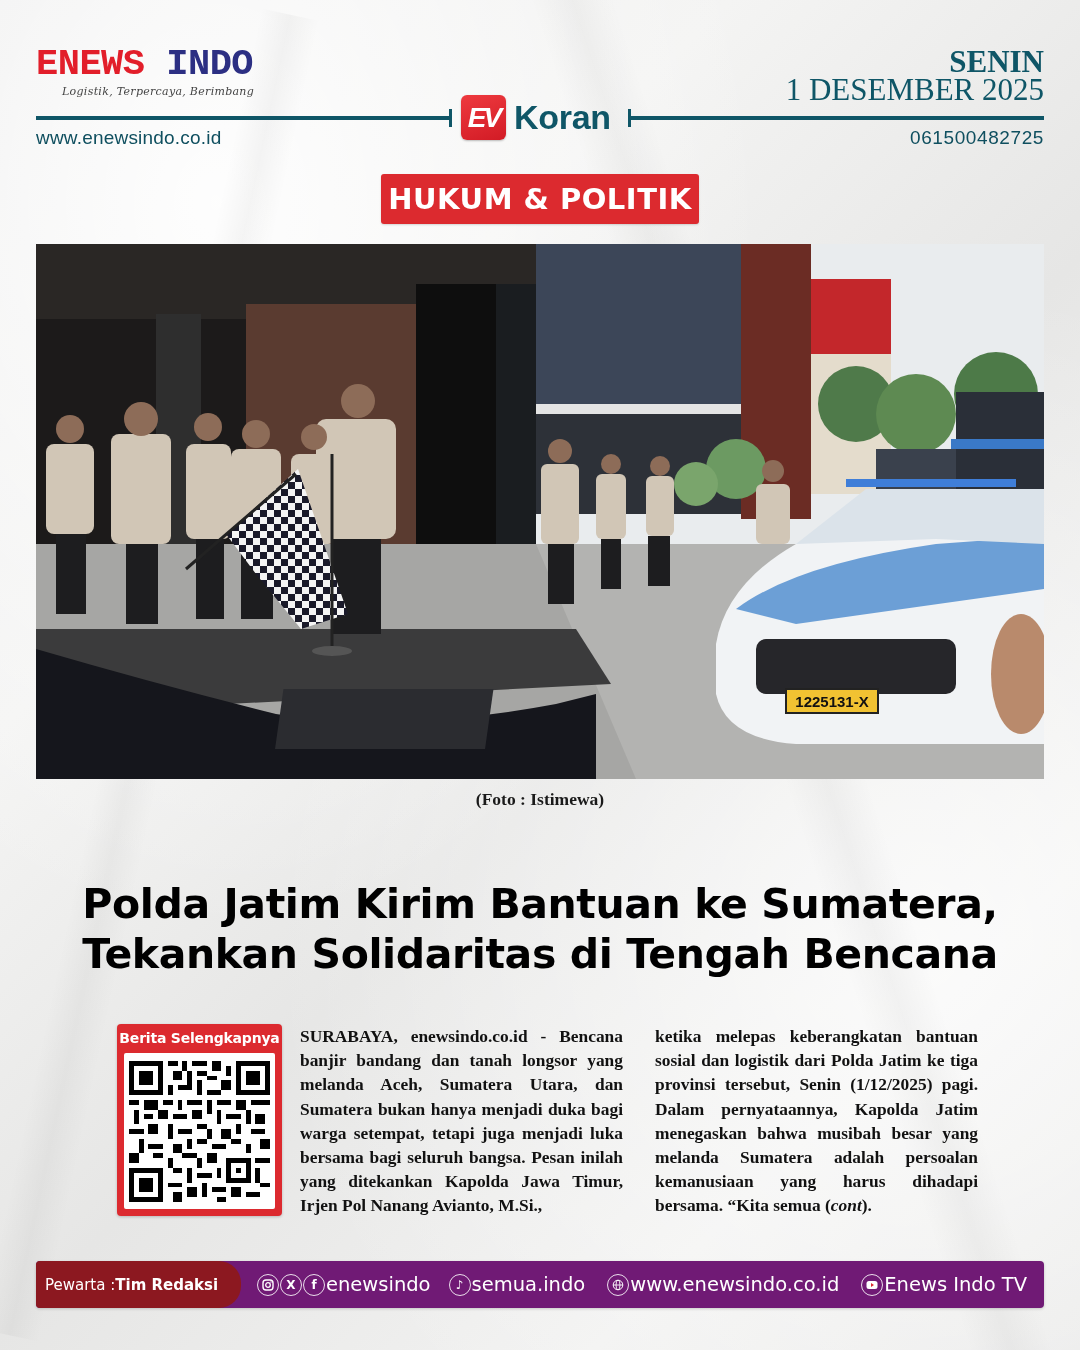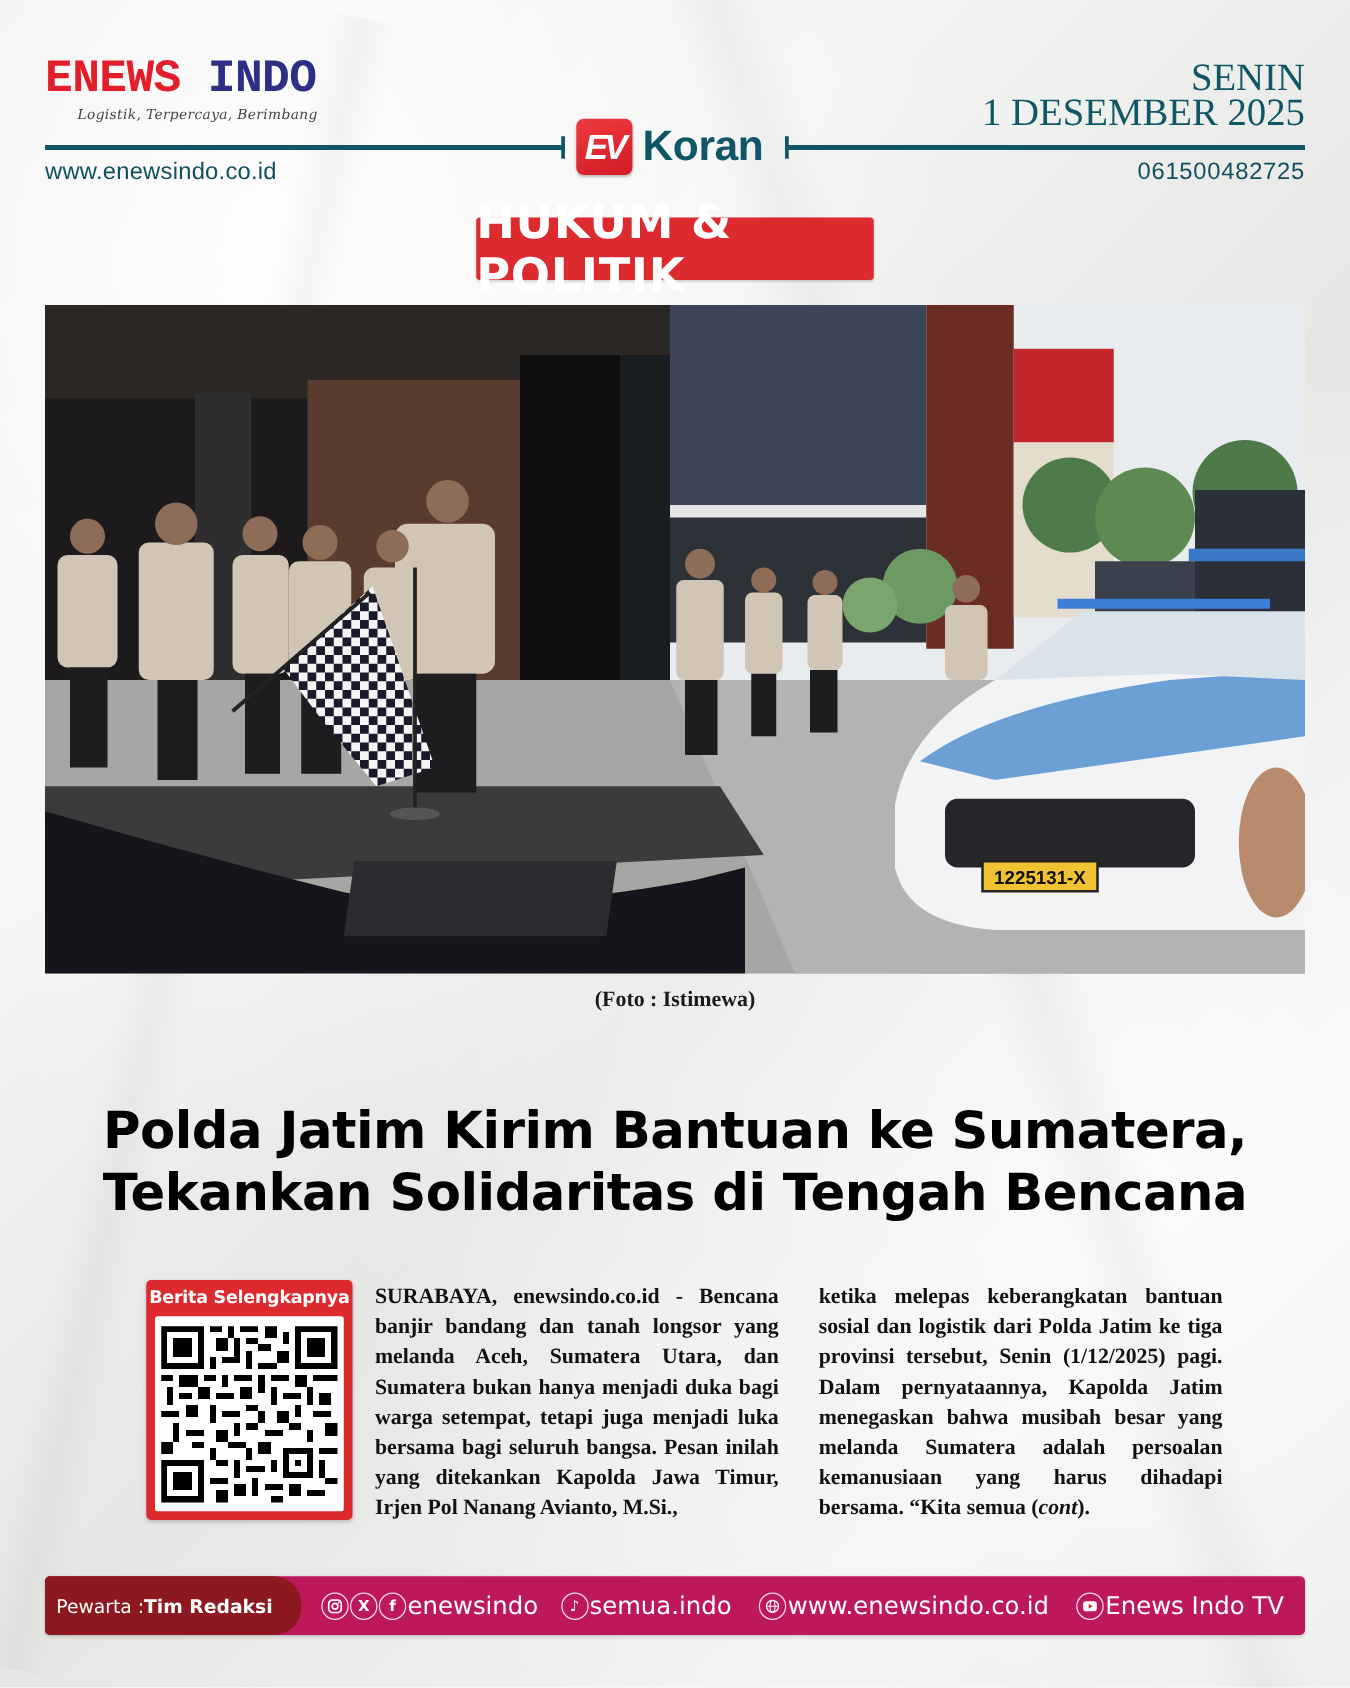--- a/index.html
+++ b/index.html
@@ -55,39 +55,39 @@
       color: #fff; font-weight: 700; font-style: italic; font-size: 28px;
       font-family: "Liberation Sans", sans-serif; letter-spacing: -3px;
       box-shadow: 0 1px 2px rgba(0,0,0,0.25);
     }
     .koran {
       font-size: 34px; font-weight: 700; color: #0f5667; letter-spacing: -0.3px;
       font-family: "Liberation Sans", sans-serif;
     }
     .day {
       position: absolute; right: 36px; top: 46px;
-      font-family: "Liberation Serif", serif; font-weight: 400;
+      font-family: "Liberation Serif", serif; font-weight: 700;
       font-size: 31px; color: #0f5667; text-align: right; line-height: 1;
     }
     .date {
       position: absolute; right: 36px; top: 74px;
       font-family: "Liberation Serif", serif; font-weight: 400;
       font-size: 31px; color: #0f5667; text-align: right; line-height: 1;
     }
     .phone {
       position: absolute; right: 36px; top: 127px;
       font-size: 19px; color: #0f4f5f; letter-spacing: 0.6px;
     }
 
     
     .category {
       position: absolute; left: 381px; top: 174px;
       width: 318px; height: 50px; border-radius: 3px;
       background: #dc2a2f;
-      color: #fff; font-weight: 700; font-size: 37px; letter-spacing: 0.5px;
+      color: #fff; font-weight: 700; font-size: 29px; letter-spacing: 0.5px;
       display: flex; align-items: center; justify-content: center;
       font-family: "DejaVu Sans", sans-serif;
       box-shadow: 0 1px 2px rgba(0,0,0,0.15);
     }
 
     
     .photo {
       position: absolute; left: 36px; top: 244px; width: 1008px; height: 535px;
       overflow: hidden; background: #ccc;
     }
@@ -130,21 +130,21 @@
       font-family: "Liberation Serif", serif; font-weight: 700;
       font-size: 17.4px; line-height: 24.2px; color: #111;
       text-align: justify; text-align-last: left;
     }
     .col-1 { left: 300px; }
     .col-2 { left: 641px; margin-left: 14px; }
 
     
     .footer {
       position: absolute; left: 36px; top: 1261px; width: 1008px; height: 47px;
-      background: #be185d; border-radius: 4px;
+      background: #701a75; border-radius: 4px;
       display: flex; align-items: center;
       box-shadow: 0 1px 3px rgba(0,0,0,0.18);
     }
     .reporter {
       height: 47px; width: 205px; background: #8c1820;
       border-radius: 4px 22px 22px 4px;
       display: flex; align-items: center; padding-left: 9px;
       color: #fff; font-size: 15px; font-family: "DejaVu Sans", sans-serif;
       white-space: nowrap;
     }

